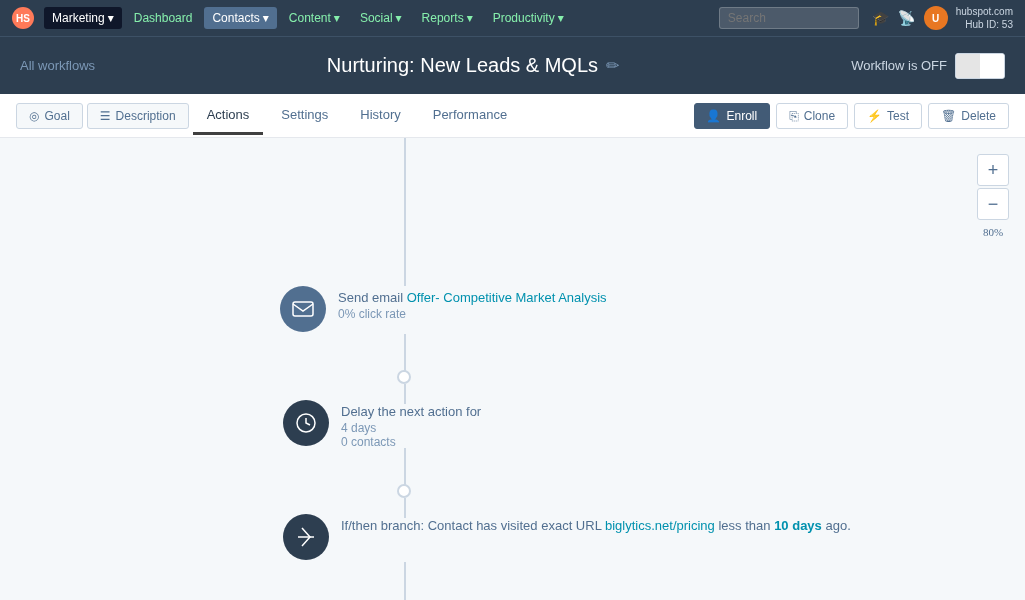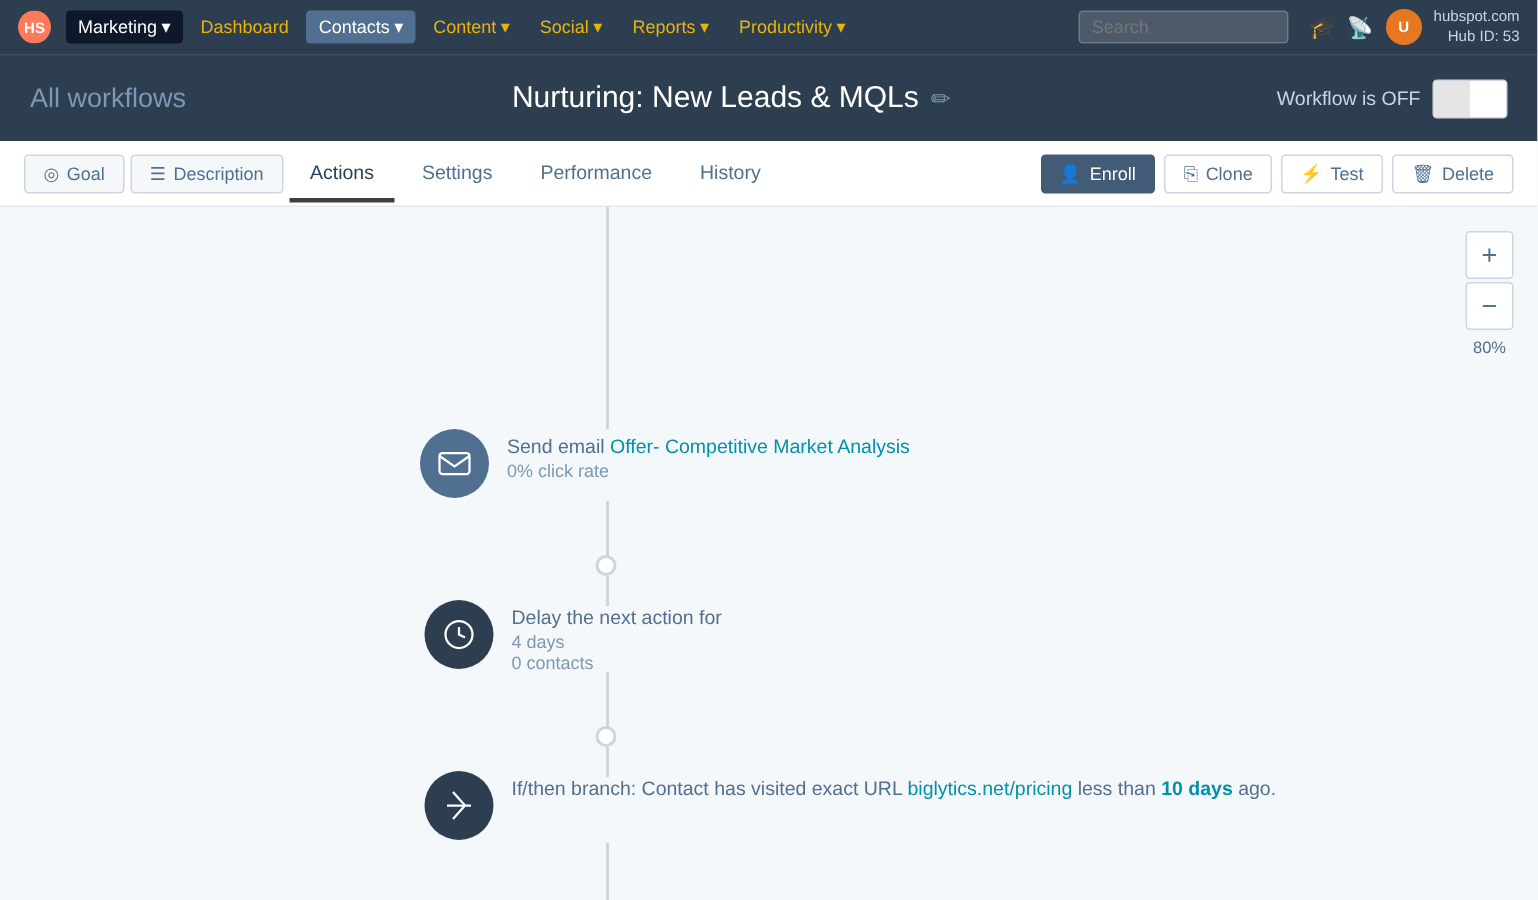--- a/index.html
+++ b/index.html
@@ -12,21 +12,21 @@
       display: flex;
       align-items: center;
       padding: 0 12px;
       gap: 4px;
     }
     .nav-logo {
       display: flex; align-items: center; margin-right: 6px;
     }
     .nav-logo svg { width: 22px; height: 22px; }
     .nav-item {
-      color: #eab308;
+      color: #86efac;
       font-size: 12px;
       padding: 4px 8px;
       border-radius: 3px;
       cursor: pointer;
       display: flex; align-items: center; gap: 3px;
     }
     .nav-item.active { background: #0f172a; color: #fff; border-radius: 3px; }
     .nav-search {
       margin-left: auto;
       background: rgba(255,255,255,0.15);
@@ -48,21 +48,21 @@
 
     
     .workflow-header {
       background: #2d3e50;
       height: 58px;
       display: flex;
       align-items: center;
       padding: 0 20px;
       border-top: 1px solid #3d5166;
     }
-    .all-workflows { color: #7c98b6; font-size: 18px; cursor: pointer; }
+    .all-workflows { color: #7c98b6; font-size: 13px; cursor: pointer; }
     .workflow-title {
       flex: 1; text-align: center;
       color: #fff; font-size: 20px; font-weight: 300;
       display: flex; align-items: center; justify-content: center; gap: 8px;
     }
     .edit-icon { color: #7c98b6; cursor: pointer; font-size: 16px; }
     .workflow-status { display: flex; align-items: center; gap: 8px; }
     .status-label { color: #cbd6e2; font-size: 13px; }
     .toggle-container { display: flex; }
     .toggle-off {
@@ -132,21 +132,21 @@
     .zoom-controls {
       position: absolute; right: 16px; top: 16px;
       display: flex; flex-direction: column; gap: 2px;
     }
     .zoom-btn {
       width: 32px; height: 32px; background: #fff;
       border: 1px solid #cbd6e2; border-radius: 3px;
       display: flex; align-items: center; justify-content: center;
       cursor: pointer; font-size: 18px; color: #516f90; font-weight: 300;
     }
-    .zoom-label { text-align: center; font-size: 11px; color: #516f90; margin-top: 4px; }
+    .zoom-label { text-align: center; font-size: 11px; color: #516f90; margin-top: 4px; font-family: Liberation Serif, serif; }
 
     
     .node {
       position: absolute;
       display: flex; align-items: flex-start; gap: 12px;
     }
     .node-circle {
       width: 46px; height: 46px; border-radius: 50%;
       display: flex; align-items: center; justify-content: center;
       flex-shrink: 0;
@@ -247,22 +247,22 @@
   <button class="tab-btn">
     <span>◎</span>
     <span>Goal</span>
   </button>
   <button class="tab-btn">
     <span>☰</span>
     <span>Description</span>
   </button>
   <div class="tab-link active">Actions</div>
   <div class="tab-link">Settings</div>
+  <div class="tab-link">History</div>
   <div class="tab-link">Performance</div>
-  <div class="tab-link">History</div>
   <div class="tab-actions">
     <button class="action-btn enroll">
       <span>👤</span>
       <span>Enroll</span>
     </button>
     <button class="action-btn">
       <span>⎘</span>
       <span>Clone</span>
     </button>
     <button class="action-btn">

